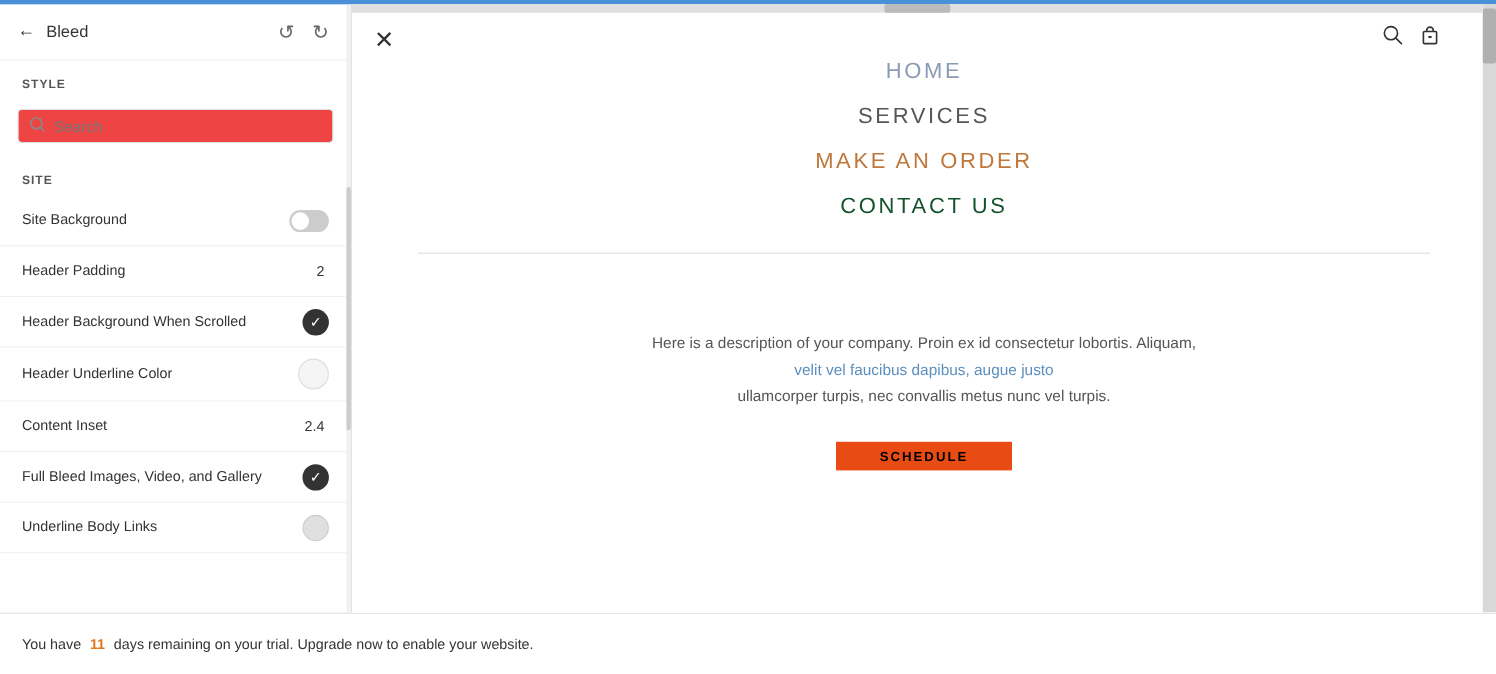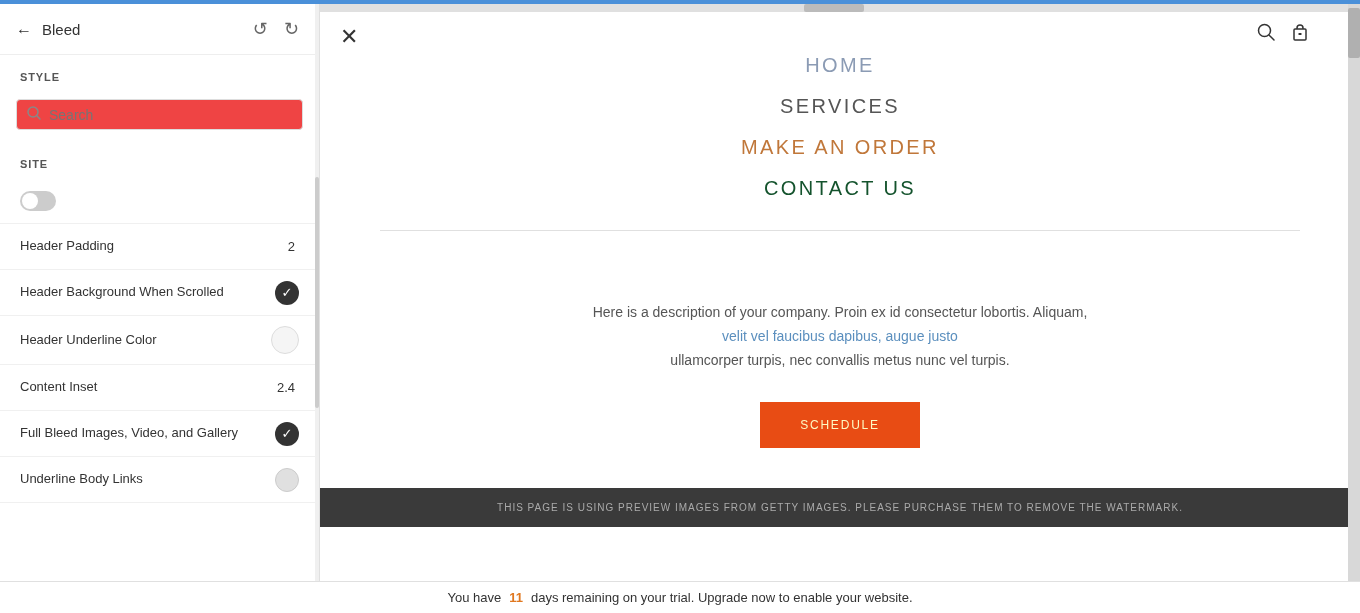--- a/index.html
+++ b/index.html
@@ -282,26 +282,26 @@
       color: #555;
       line-height: 1.7;
       max-width: 500px;
       margin: 0 auto 30px;
     }
 
     .hero-description a { color: #5b8fbe; text-decoration: none; }
 
     .schedule-btn {
       background: #e84c14;
-      color: #fef9c3;
+      color: #000000;
       border: none;
-      padding: 16px 40px;
+      padding: 6px 40px;
       font-size: 12px;
       letter-spacing: 0.15em;
-      font-weight: 400;
+      font-weight: 700;
       cursor: pointer;
       text-transform: uppercase;
     }
 
     
     .watermark-bar {
       background: #3a3a3a;
       color: #aaa;
       text-align: center;
       font-size: 10px;
@@ -310,25 +310,24 @@
       font-weight: 500;
     }
 
     
     .trial-bar {
       background: #fff;
       border-top: 1px solid #e0e0e0;
       padding: 10px 20px;
       display: flex;
       align-items: center;
-      justify-content: center;
       gap: 8px;
       font-size: 13px;
       color: #333;
-      height: 32px;
+      height: 56px;
       flex-shrink: 0;
     }
 
     .trial-bar-days { color: #e07820; font-weight: 600; }
 
     .upgrade-btn {
       background: #2563eb;
       color: #fff;
       border: none;
       padding: 8px 18px;
@@ -376,20 +375,21 @@
               <line x1="9.8" y1="9.8" x2="13" y2="13" stroke="#888" stroke-width="1.5" stroke-linecap="round"></line>
             </svg>
           </span>
           <input type="text" class="search-input" placeholder="Search" style="">
         </div>
       </div>
 
       <div class="style-section-title">SITE</div>
 
       <div class="style-row">
+        <span class="style-row-label">Site Background</span>
         <div class="toggle-container" style="position:relative;">
           <div class="toggle-circle unchecked">
             <div class="toggle-knob unchecked"></div>
           </div>
         </div>
       </div>
 
       <div class="style-row">
         <span class="style-row-label">Header Padding</span>
         <span class="style-row-value">2</span>
@@ -471,21 +471,20 @@
           </div>
 
           <div class="hero-section">
             <p class="hero-description">
               Here is a description of your company. Proin ex id consectetur lobortis. Aliquam, <a href="#">velit vel faucibus dapibus, augue justo</a><br>
               ullamcorper turpis, nec convallis metus nunc vel turpis.
             </p>
             <button class="schedule-btn">SCHEDULE</button>
           </div>
 
-          <div class="watermark-bar">THIS PAGE IS USING PREVIEW IMAGES FROM GETTY IMAGES. PLEASE PURCHASE THEM TO REMOVE THE WATERMARK.</div>
 
         </div>
 
       </div>
 
       <div style="position:absolute; right:0; top:0; bottom:0; width:12px; background:#d8d8d8;">
         <div style="position:absolute; top:4px; width:12px; height:50px; background:#b0b0b0; border-radius:2px;"></div>
       </div>
 
       <div style="position:absolute; top:0; left:0; right:12px; height:8px; background:#e0e0e0; display:flex; justify-content:center;">

